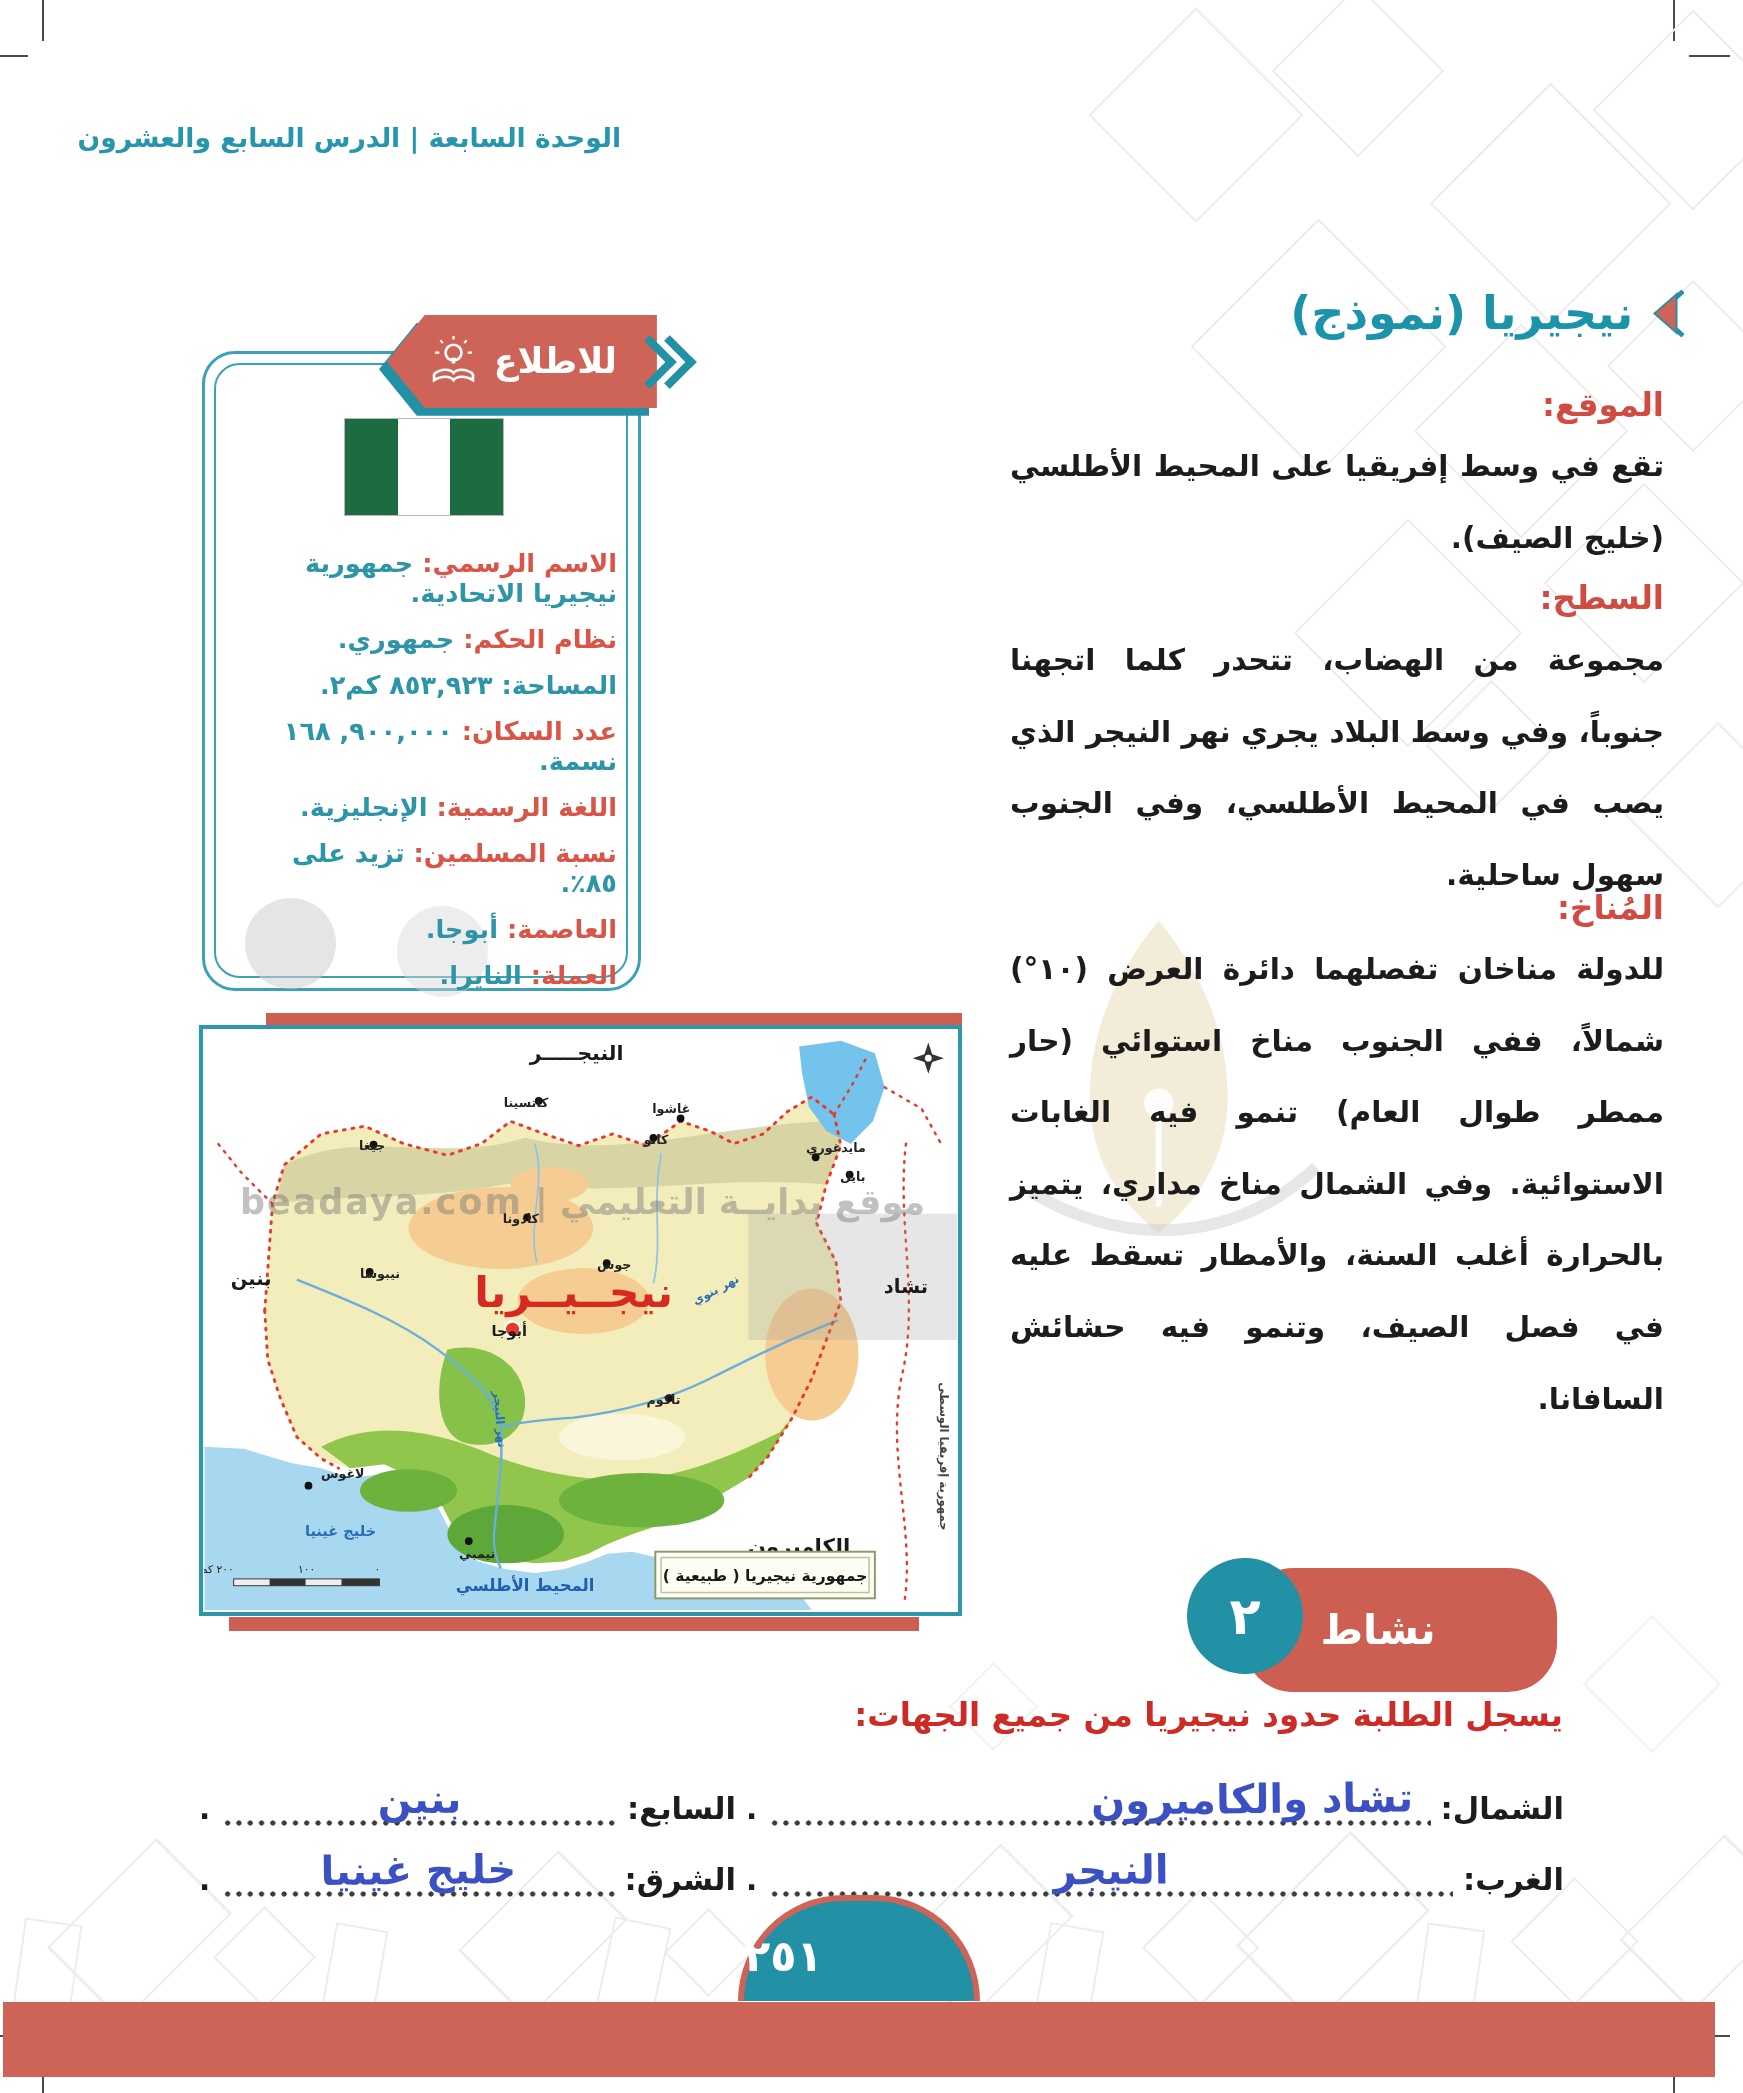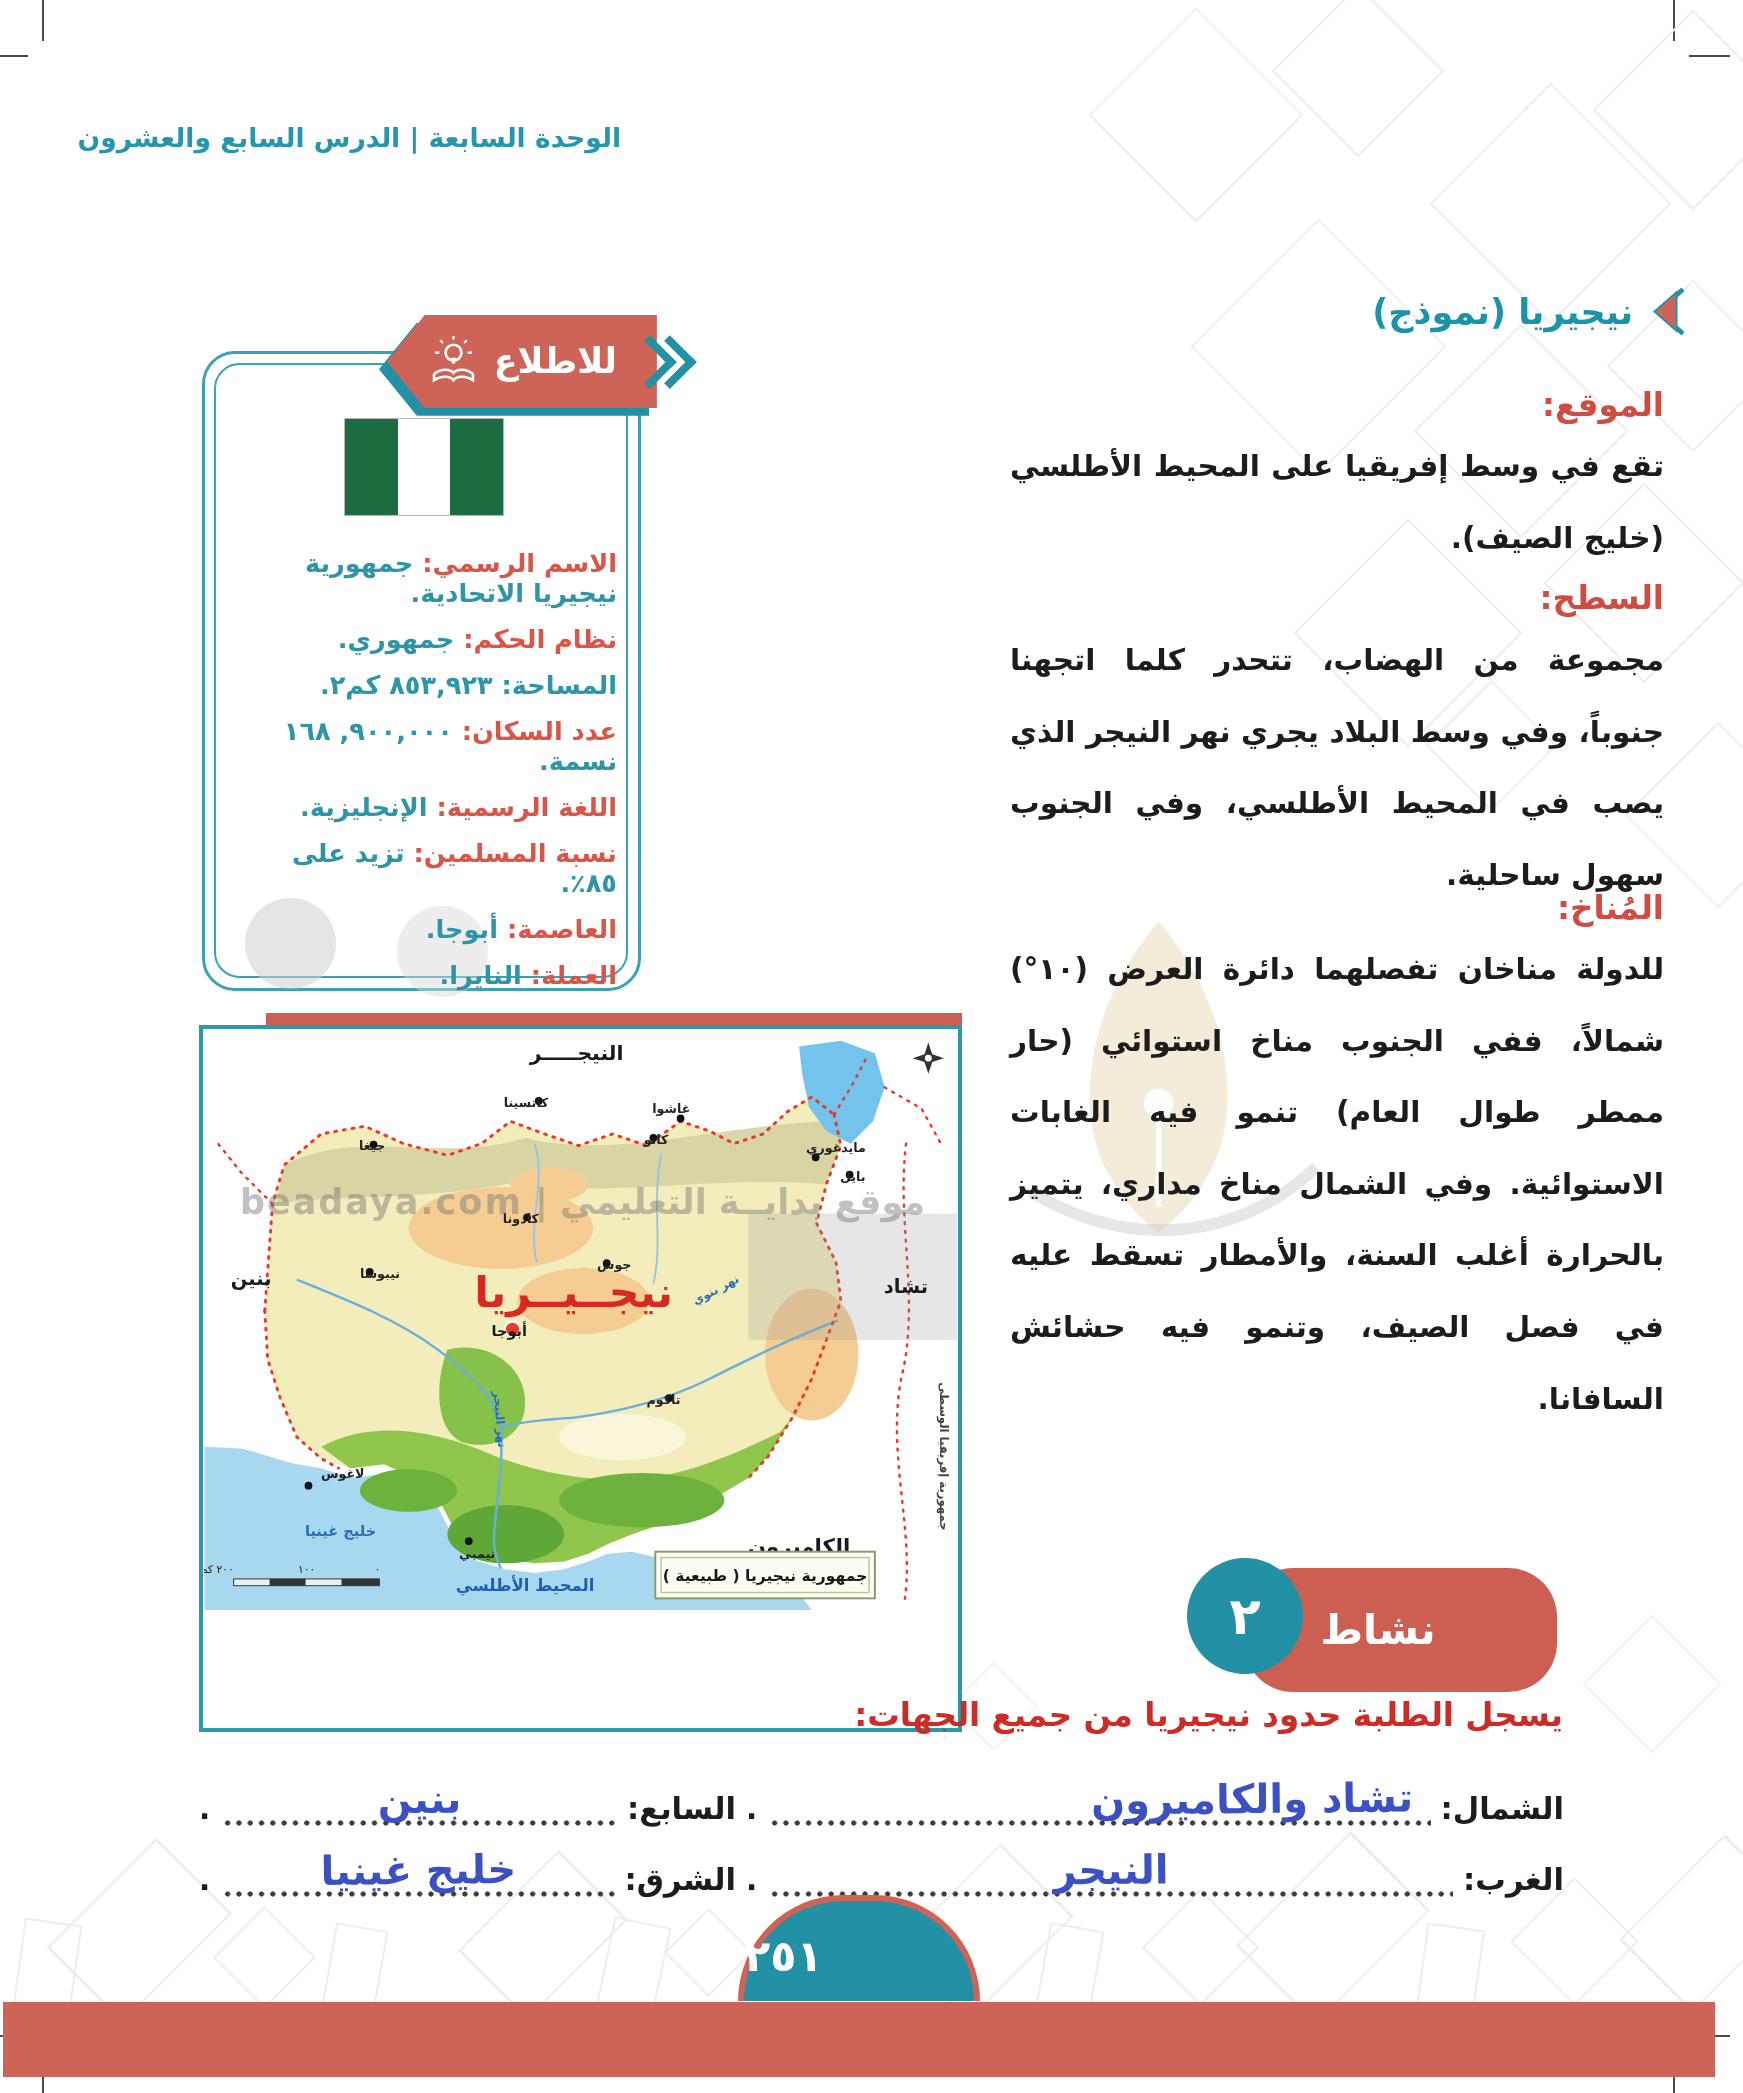--- a/index.html
+++ b/index.html
@@ -14,21 +14,21 @@
   .deco{position:absolute;border:2px solid #ededed;}
   .diam{transform:rotate(45deg);}
   .kite{transform:rotate(45deg) scaleY(1.45);}
   
   .lesson-header{
     position:absolute;left:193px;top:122px;width:441px;
     color:#2596ab;font-size:26.6px;font-weight:700;text-align:right;direction:rtl;white-space:nowrap;
   }
   
   .title-row{position:absolute;left:1015px;top:286px;width:682px;direction:rtl;text-align:right;}
-  .title-row .t{color:#1b93a8;font-size:35px;font-weight:700;vertical-align:middle;margin-left:7px;}
+  .title-row .t{color:#1b93a8;font-size:46px;font-weight:700;vertical-align:middle;margin-left:7px;}
   .title-chev{display:inline-block;width:37px;height:51px;vertical-align:middle;margin-left:13.8px;}
   .section-h{position:absolute;color:#d14b41;font-size:32.5px;font-weight:700;direction:rtl;text-align:right;}
   .para{
     position:absolute;left:1023px;width:654px;direction:rtl;text-align:justify;
     color:#1c1c1c;font-size:29.6px;font-weight:700;line-height:2.42;
   }
   
   .frame{position:absolute;border:3px solid #3aa2b4;border-radius:33px;}
   .frame2{position:absolute;border:2px solid #3aa2b4;border-radius:25.6px;}
   .badge-wrap{position:absolute;left:392px;top:311px;width:305px;height:114px;z-index:6;text-align:right;}
@@ -41,21 +41,21 @@
   .badge-chev{position:absolute;width:29.6px;height:29.6px;border-top:8.9px solid #2391a5;border-right:8.9px solid #2391a5;transform:rotate(45deg);}
   .flag{position:absolute;left:357px;top:418px;width:158px;height:96px;border:1px solid #b7b7b7;display:flex;z-index:7;}
   .flag div{flex:1;}
   .facts{position:absolute;left:242px;top:548px;width:388px;direction:rtl;text-align:right;z-index:7;}
   .fact{font-size:25.6px;font-weight:700;line-height:1.18;margin-bottom:15.8px;}
   .fact .fl{color:#d85548;}
   .fact .fl.teal{color:#2e95a8;}
   .fact .fv{color:#2e95a8;}
   
   .map-bar{position:absolute;background:#cd5f52;}
-  .map-box{position:absolute;left:212px;top:1025px;width:763px;height:707px;border:4.9px solid #2b98ac;box-sizing:border-box;background:#fff;}
+  .map-box{position:absolute;left:212px;top:1025px;width:763px;height:591px;border:4.9px solid #2b98ac;box-sizing:border-box;background:#fff;}
   
   .wm-brand{position:absolute;left:187px;top:621px;width:936px;height:453px;line-height:453px;
     text-align:center;font-size:315px;font-weight:700;color:#6f6f6f;opacity:.14;z-index:5;pointer-events:none;}
   .wm-line{position:absolute;left:231px;top:1182px;width:729px;text-align:center;direction:rtl;
     font-size:35px;font-weight:700;color:#777;opacity:.45;letter-spacing:2px;z-index:5;pointer-events:none;}
   .wm-circle{position:absolute;border-radius:50%;z-index:4;pointer-events:none;}
   .wm-nib{position:absolute;left:1024px;top:906px;z-index:0;pointer-events:none;}
   
   .act-badge{position:absolute;left:1200px;top:1556px;width:378px;height:120px;z-index:2;}
   .act-pill{position:absolute;left:57px;top:11.8px;width:313px;height:124px;background:#cd5f52;border-radius:49px;

